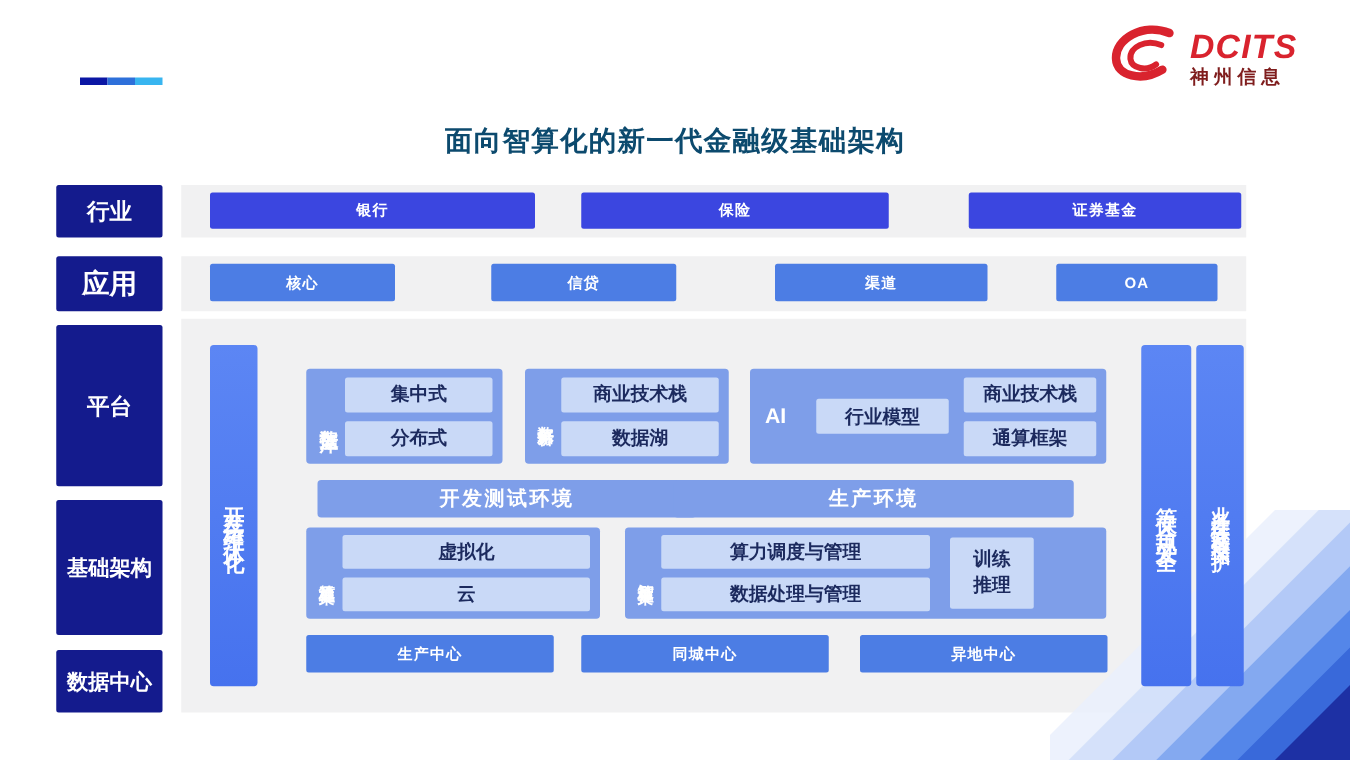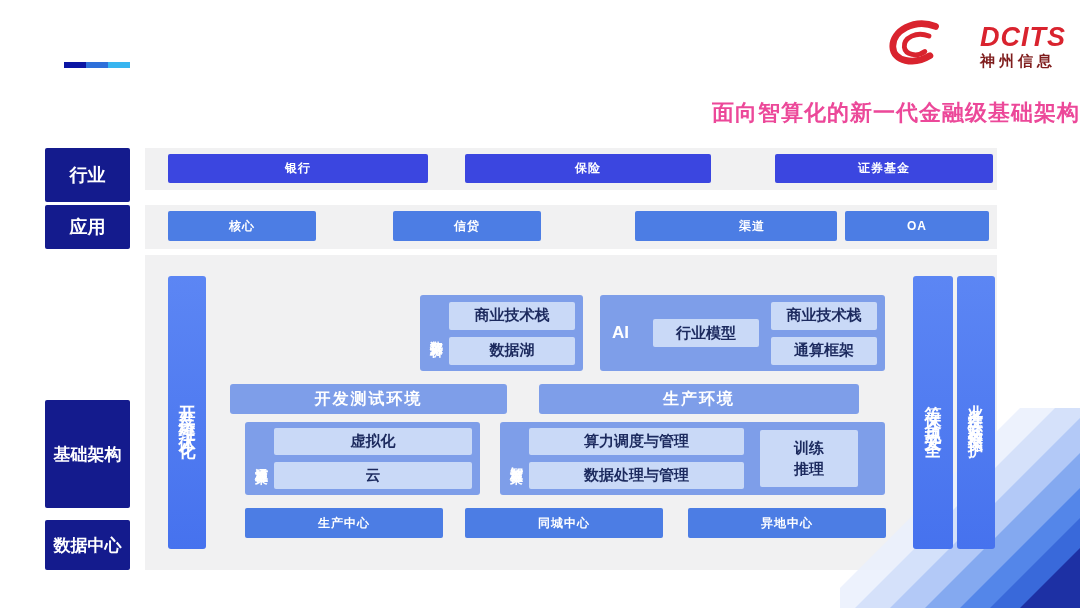--- a/index.html
+++ b/index.html
@@ -18,78 +18,78 @@
   body{font-family:"Liberation Sans","DejaVu Sans",sans-serif;}
   .stage{position:relative;width:1080px;height:608px;background:#fff;overflow:hidden;}
 
   
   .title{position:absolute;left:63px;top:20px;font-size:28px;font-weight:bold;color:var(--title-navy);letter-spacing:1px;}
   .underline{position:absolute;left:64px;top:62px;width:66px;height:6px;display:flex;}
   .underline span{display:block;height:100%;}
   .u1{width:22px;background:#0b16a4;}
   .u2{width:22px;background:#2e70da;}
   .u3{width:22px;background:#38b5f0;}
-  .logo{position:absolute;left:888px;top:20px;display:flex;align-items:center;gap:28px;}
+  .logo{position:absolute;left:888px;top:20px;display:flex;align-items:center;}
   .logo-text{margin-left:6px;display:flex;flex-direction:column;line-height:1.05;}
   .logo-brand{font-size:27px;font-weight:900;font-style:italic;color:var(--brand-red);letter-spacing:1px;}
   .logo-company{font-size:15px;font-weight:bold;color:#7f1d1d;letter-spacing:4px;margin-top:2px;}
-  .subtitle{position:absolute;left:0;top:98px;width:100%;text-align:right;font-size:22px;font-weight:bold;color:#ec4899;letter-spacing:1px;}
+  .subtitle{position:absolute;left:0;top:98px;width:100%;text-align:center;font-size:22px;font-weight:bold;color:#0c4a6e;letter-spacing:1px;}
 
   
   .rail{position:absolute;left:45px;width:85px;background:var(--rail-navy);color:#fff;font-weight:bold;display:flex;align-items:center;justify-content:center;border-radius:2px;z-index:3;}
-  .rail-industry{top:148px;height:54px;font-size:18px;}
-  .rail-application{top:205px;height:44px;font-size:18px;}
+  .rail-industry{top:148px;height:42px;font-size:18px;}
+  .rail-application{top:205px;height:44px;font-size:22px;}
   .rail-platform{top:260px;height:129px;font-size:18px;}
   .rail-infrastructure{top:400px;height:108px;font-size:17px;}
   .rail-datacenter{top:520px;height:50px;font-size:17px;}
 
   
   .strip{position:absolute;left:145px;width:852px;background:var(--panel);z-index:1;}
   .strip1{top:148px;height:42px;}
   .strip2{top:205px;height:44px;}
   .panel{top:255px;height:315px;}
 
   
   .btn{position:absolute;display:flex;align-items:center;justify-content:center;color:#fff;font-weight:bold;font-size:12px;border-radius:2px;z-index:3;letter-spacing:1px;}
   .ind{background:var(--ind-btn);top:154px;height:29px;}
   .b-bank{left:168px;width:260px;}
   .b-insurance{left:465px;width:246px;}
   .b-securities{left:775px;width:218px;}
   .app{background:var(--app-btn);top:211px;height:30px;}
   .b-core{left:168px;width:148px;}
   .b-credit{left:393px;width:148px;}
-  .b-channel{left:635px;width:170px;padding-left:32px;}
-  .b-oa{left:845px;width:144px;}
+  .b-channel{left:620px;width:170px;}
+  .b-oa{left:845px;width:129px;}
 
   
   .vbar{position:absolute;top:276px;height:273px;background:linear-gradient(180deg,#5c86f4,#4672ee);color:#fff;font-weight:bold;border-radius:3px;display:flex;align-items:center;justify-content:center;z-index:3;}
   .vt{writing-mode:vertical-rl;text-orientation:upright;line-height:1;}
   .devops-bar{left:168px;width:38px;font-size:17px;letter-spacing:6px;}
   .security-bar{left:913px;width:40px;font-size:17px;letter-spacing:7px;}
   .continuity-bar{left:957px;width:38px;font-size:15px;letter-spacing:4px;}
 
   
   .group{position:absolute;background:var(--group);border-radius:3px;display:flex;align-items:center;box-sizing:border-box;padding:6px 8px;z-index:3;}
   .vlabel{color:#fff;font-weight:bold;font-size:15px;writing-mode:vertical-rl;text-orientation:upright;line-height:1;margin:0 6px 0 2px;letter-spacing:1px;}
   .gcol{display:flex;flex-direction:column;gap:7px;flex:1;}
   .chip{background:var(--inner);color:var(--chip-text);font-weight:bold;font-size:15px;display:flex;align-items:center;justify-content:center;border-radius:2px;height:28px;}
   .g-db{left:245px;top:295px;width:157px;height:76px;}
   .g-an{left:420px;top:295px;width:163px;height:76px;}
   .g-ai{left:600px;top:295px;width:285px;height:76px;}
   .ai-label{color:#fff;font-weight:bold;font-size:17px;margin:0 24px 0 4px;}
   .g-ai .gcol{margin-right:12px;}
   .g-ai .gcol:last-child{margin-right:0;}
   .envbar{position:absolute;top:384px;height:30px;background:var(--group);color:#fff;font-weight:bold;font-size:16px;display:flex;align-items:center;justify-content:center;border-radius:3px;z-index:3;letter-spacing:2px;}
-  .env-dev{left:230px;width:277px;}
+  .env-dev{left:254px;width:303px;}
   .env-prod{left:539px;width:320px;}
   .g-gen{left:245px;top:422px;width:235px;height:73px;}
   .g-int{left:500px;top:422px;width:385px;height:73px;}
   .g-gen .chip,.g-int .chip{height:27px;}
   .g-int .gcol{max-width:215px;}
-  .sidebox{background:var(--inner);color:var(--chip-text);font-weight:bold;font-size:15px;border-radius:2px;width:98px;height:57px;margin-left:16px;display:flex;flex-direction:column;align-items:center;justify-content:center;line-height:1.35;}
+  .sidebox{background:var(--inner);color:var(--chip-text);font-weight:bold;font-size:15px;border-radius:2px;width:67px;height:57px;margin-left:16px;display:flex;flex-direction:column;align-items:center;justify-content:center;line-height:1.35;}
 
   
   .center-btn{background:var(--app-btn);top:508px;height:30px;}
   .c-prod{left:245px;width:198px;}
   .c-city{left:465px;width:198px;}
   .c-remote{left:688px;width:198px;}
 
   
   .corner{position:absolute;left:840px;top:408px;width:240px;height:200px;z-index:2;pointer-events:none;}
 </style>
@@ -114,20 +114,21 @@
     </span>
     <span class="logo-text">
       <span class="logo-brand">DCITS</span>
       <span class="logo-company">神州信息</span>
     </span>
   </div>
   <div class="subtitle">面向智算化的新一代金融级基础架构</div>
 
   <div class="rail rail-industry">行业</div>
   <div class="rail rail-application">应用</div>
+  <div class="rail rail-platform">平台</div>
   <div class="rail rail-infrastructure">基础架构</div>
   <div class="rail rail-datacenter">数据中心</div>
 
   <div class="strip strip1"></div>
   <div class="strip strip2"></div>
   <div class="strip panel"></div>
 
   <div class="btn ind b-bank">银行</div>
   <div class="btn ind b-insurance">保险</div>
   <div class="btn ind b-securities">证券基金</div>
@@ -152,20 +153,27 @@
   <div class="vbar devops-bar">
     <span class="vt">开发运维一体化</span>
   </div>
   <div class="vbar security-bar">
     <span class="vt">等保合规安全</span>
   </div>
   <div class="vbar continuity-bar">
     <span class="vt">业务连续性及数据保护</span>
   </div>
 
+  <div class="group g-db">
+    <span class="vlabel">数据库</span>
+    <span class="gcol">
+      <span class="chip">集中式</span>
+      <span class="chip">分布式</span>
+    </span>
+  </div>
 
   <div class="group g-an">
     <span class="vlabel" style="font-size:13px;">数据分析</span>
     <span class="gcol">
       <span class="chip">商业技术栈</span>
       <span class="chip">数据湖</span>
     </span>
   </div>
 
   <div class="group g-ai">

